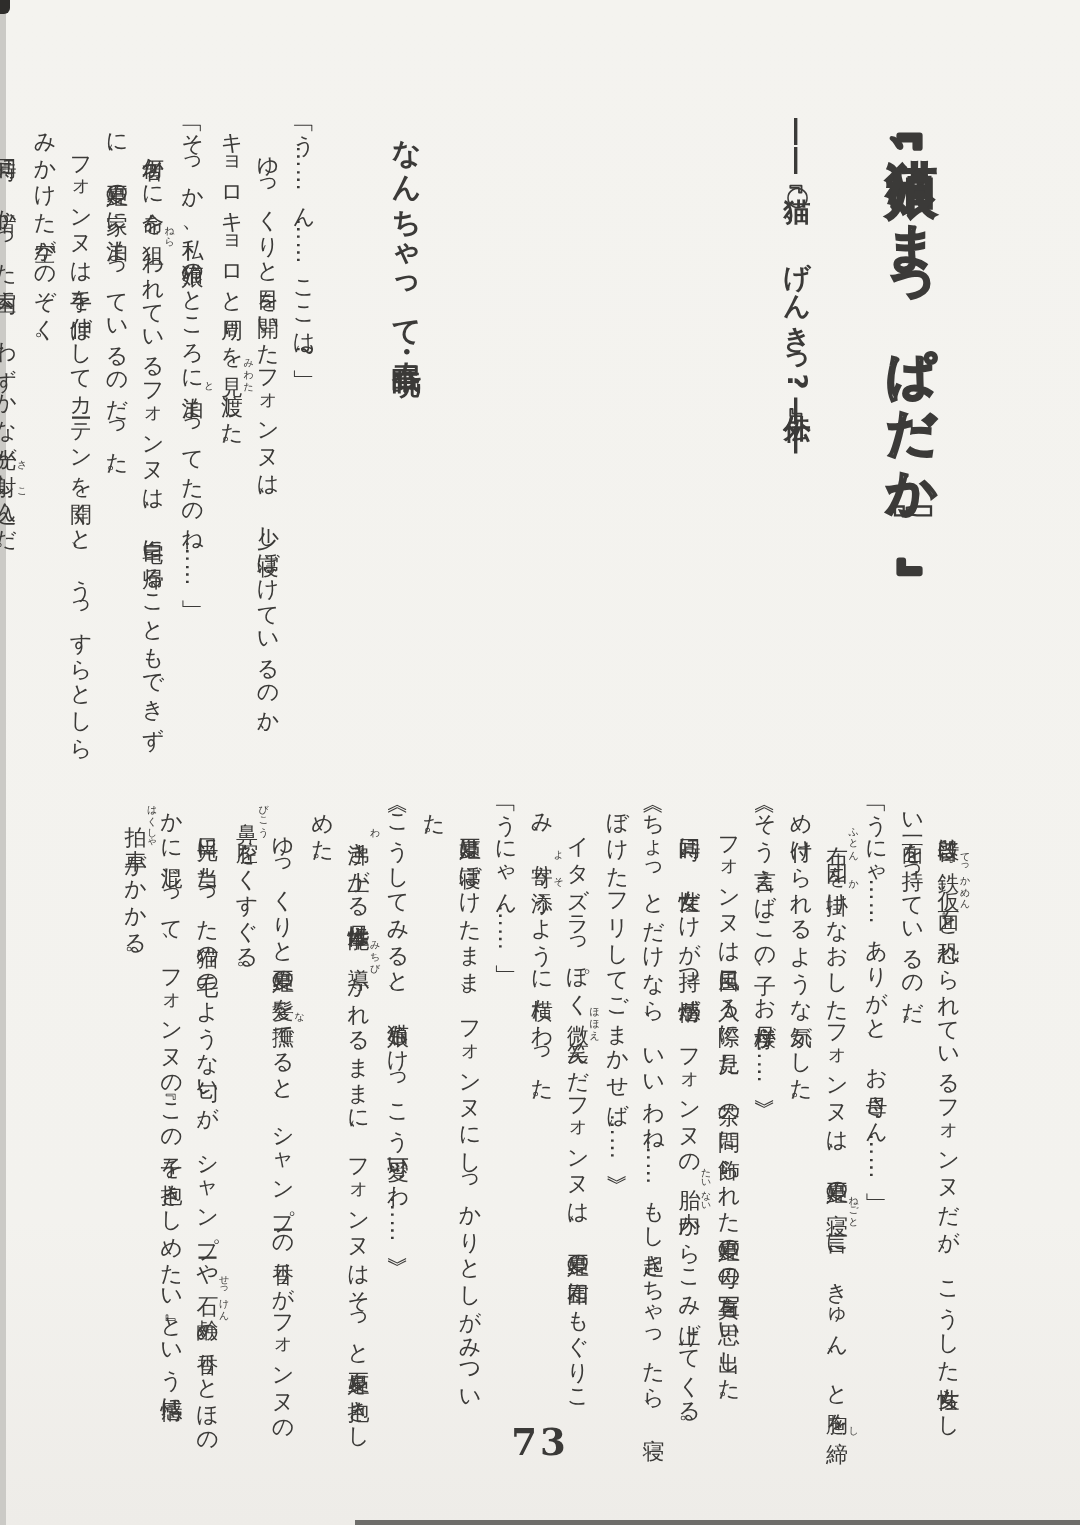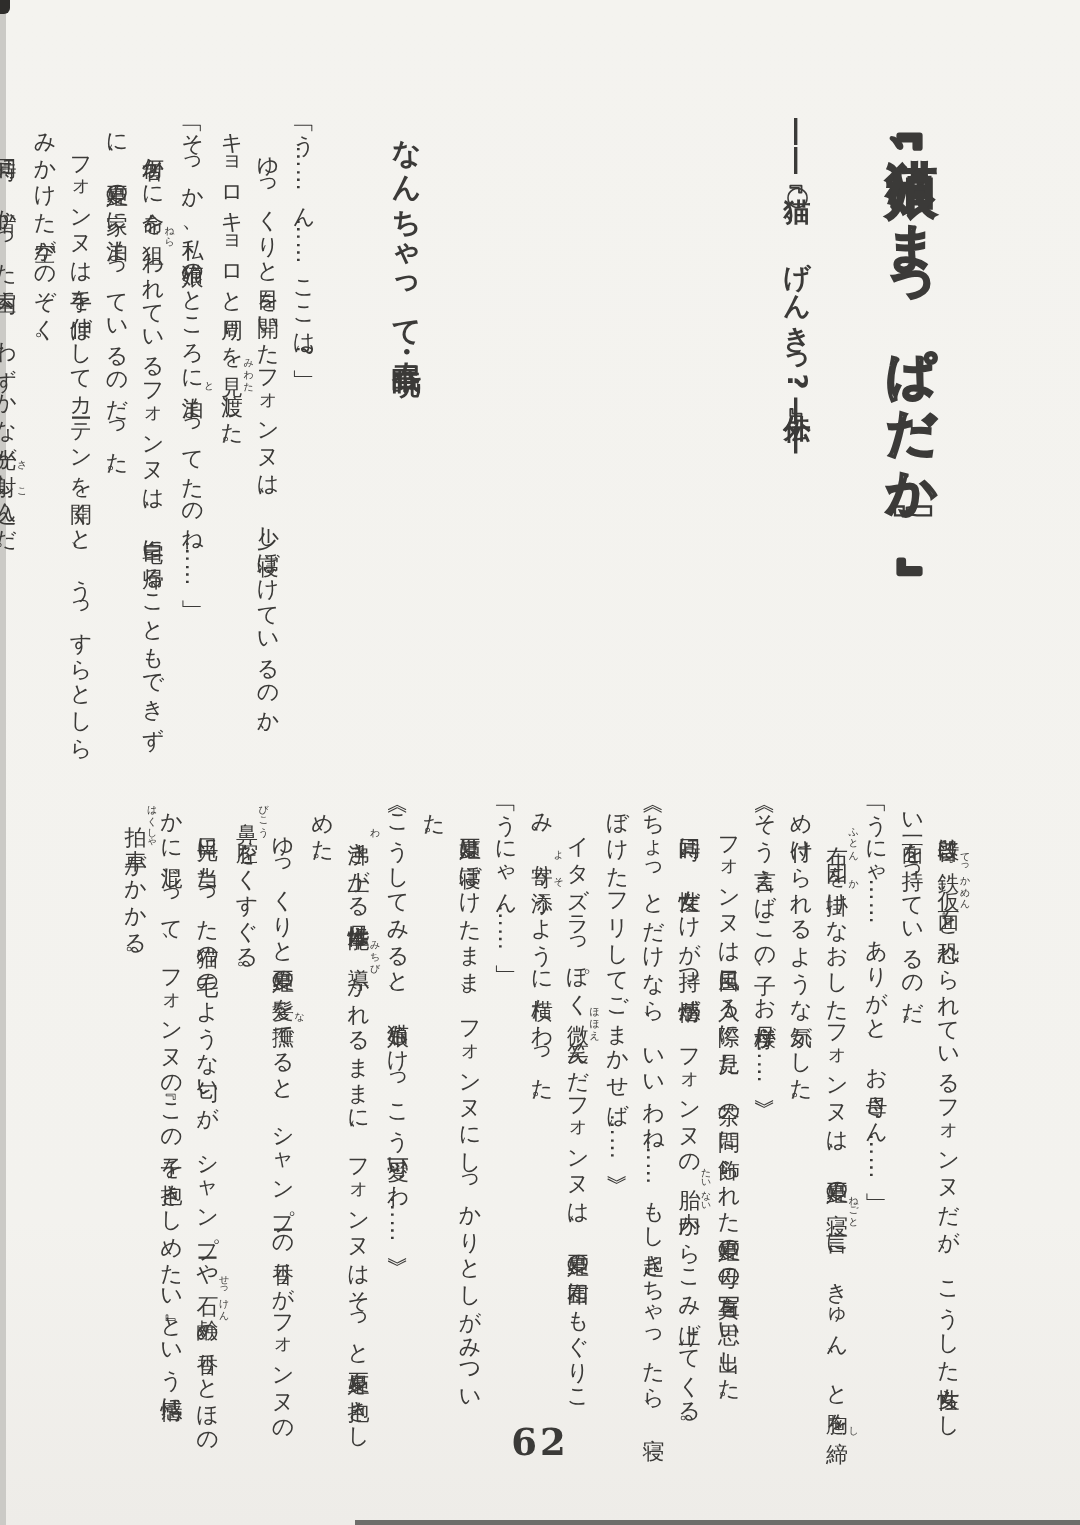--- a/index.html
+++ b/index.html
@@ -103,15 +103,15 @@
       <p>《ちょっとだけなら、いいわね……もし起きちゃったら、寝ぼけたフリしてごまかせば……》</p>
       <p class="indent">イタズラっぽく<ruby>微笑<rt>ほほえ</rt></ruby>んだフォンヌは、夏姫の布団にもぐりこみ、<ruby>寄<rt>よ</rt></ruby>り<ruby>添<rt>そ</rt></ruby>うように横たわった。</p>
       <p>「うにゃん……」</p>
       <p class="indent">夏姫は寝ぼけたまま、フォンヌにしっかりとしがみついた。</p>
       <p>《こうしてみると、猫娘もけっこう可愛いわ……》</p>
       <p class="indent"><ruby>沸<rt>わ</rt></ruby>き上がる母性本能に<ruby>導<rt>みちび</rt></ruby>かれるままに、フォンヌはそっと夏姫を抱きしめた。</p>
       <p class="indent">ゆっくりと夏姫の髪を<ruby>撫<rt>な</rt></ruby>でると、シャンプーの香りがフォンヌの<ruby>鼻腔<rt>びこう</rt></ruby>をくすぐる。</p>
       <p class="indent">日光に当たった猫の毛のような匂いが、シャンプーや<ruby>石鹸<rt>せっけん</rt></ruby>の香りとほのかに混じって、フォンヌの『この子を抱きしめたい』という感情に<ruby>拍車<rt>はくしゃ</rt></ruby>がかかる。</p>
     </div>
 
-  <div class="page-number">62</div>
+  <div class="page-number">73</div>
 
 </div>
 
 </body></html>

